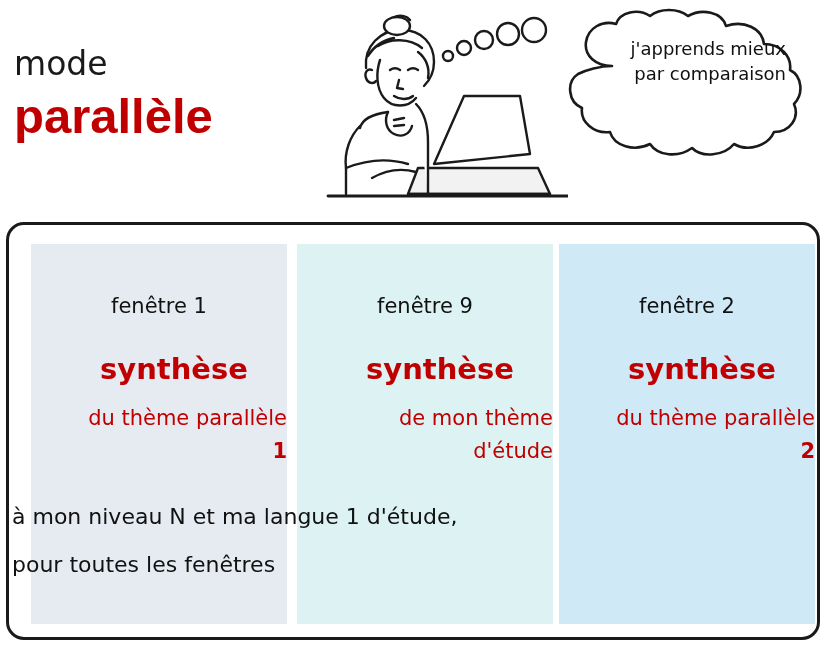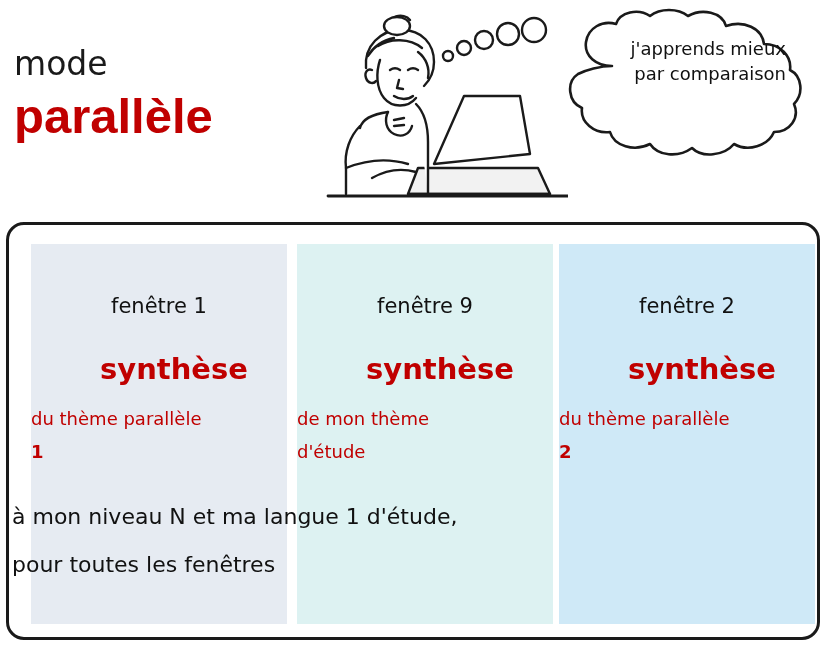--- a/index.html
+++ b/index.html
@@ -125,22 +125,22 @@
     font-weight: bold;
     color: #c00000;
     font-family: "DejaVu Sans", sans-serif;
     margin-left: 15px;
   }
   .col-sub {
     position: absolute;
     top: 158px;
     left: 0;
     width: 100%;
-    text-align: left;
-    font-size: 18px;
+    text-align: right;
+    font-size: 21px;
     line-height: 33px;
     color: #c00000;
     font-family: "DejaVu Sans", sans-serif;
   }
   .col-sub .num {
     font-weight: bold;
   }
 
   
   .footer-text {

